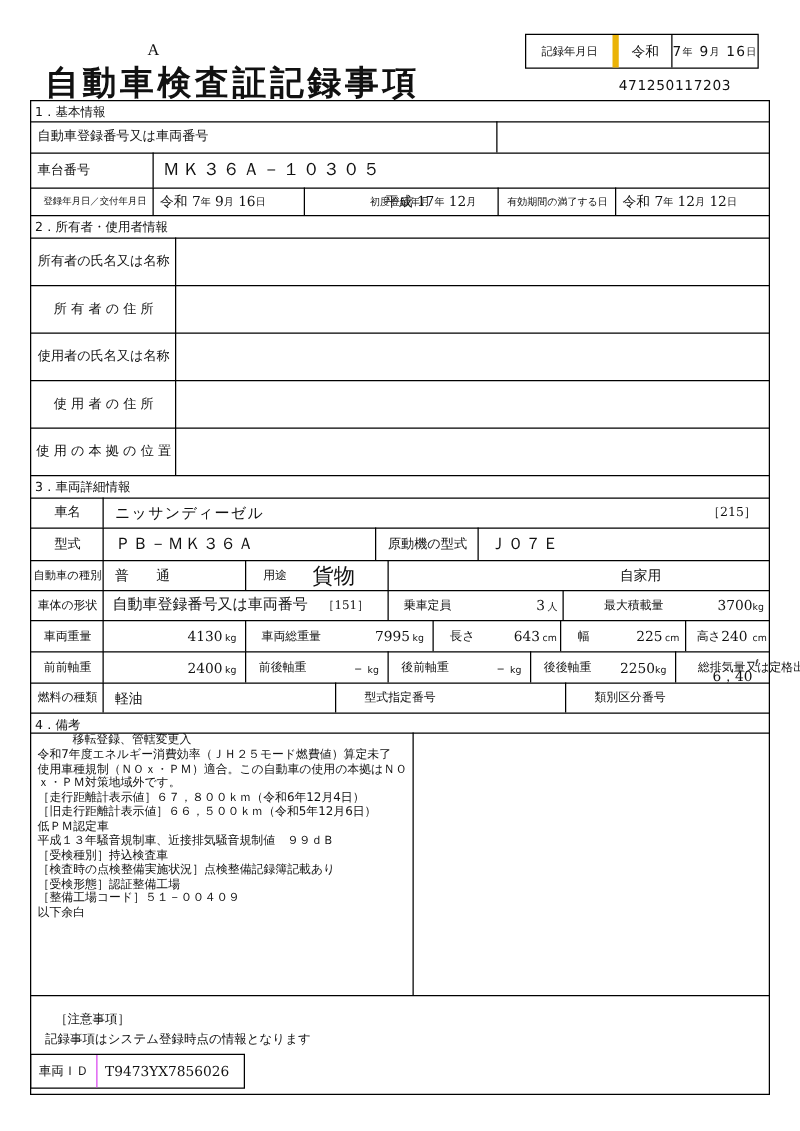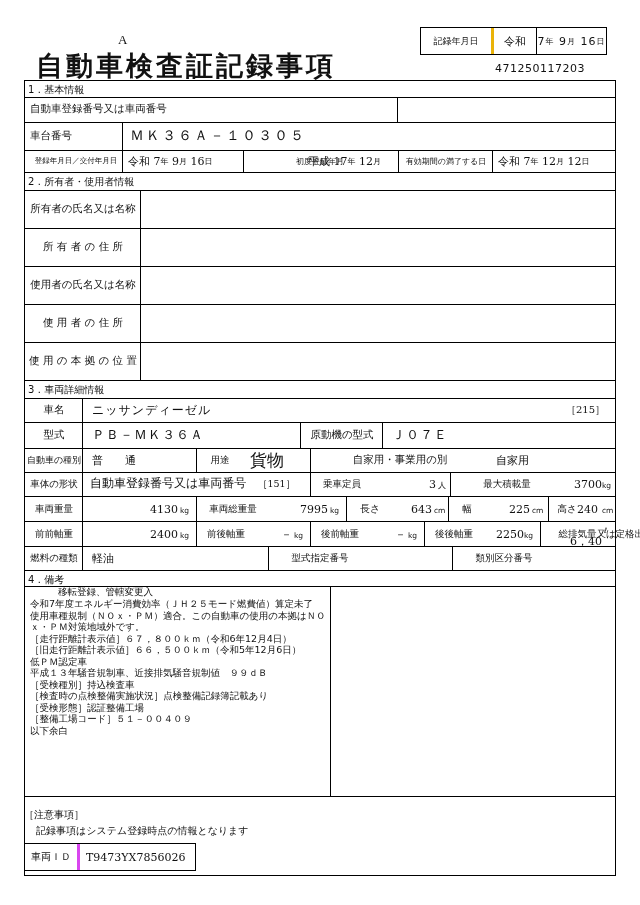--- a/index.html
+++ b/index.html
@@ -10,21 +10,21 @@
   }
   .page{position:absolute;left:0;top:0;width:640px;height:905px;background:#fff;}
 
   
   .mark-a{position:absolute;left:118px;top:32px;font-size:13px;font-family:"Liberation Serif",serif;}
   .doc-title{
     position:absolute;left:36px;top:48px;font-size:27px;letter-spacing:3px;
     font-family:"DejaVu Serif","Liberation Serif",serif;font-weight:700;white-space:nowrap;
   }
   .rec-box{position:absolute;left:420px;top:27px;width:185px;height:26px;border:1px solid #000;display:flex;}
-  .rec-label{width:70px;display:flex;align-items:center;justify-content:center;font-size:9px;border-right:3px solid #eab308;}
+  .rec-label{width:70px;display:flex;align-items:center;justify-content:center;font-size:9px;border-right:5px solid #eab308;}
   .rec-era{width:42px;display:flex;align-items:center;justify-content:center;font-size:11px;border-right:1px solid #000;}
   .rec-date{flex:1;display:flex;align-items:center;justify-content:center;font-size:11px;letter-spacing:1px;}
   .rec-date span.u{font-size:8px;}
   .doc-no{position:absolute;left:495px;top:62px;font-size:11px;letter-spacing:.5px;}
 
   
   .frame{position:absolute;border:1px solid #000;box-sizing:border-box;}
   .sect{position:absolute;font-size:10px;}
   .cellline{position:absolute;background:#000;}
 
@@ -33,25 +33,25 @@
   .val-lg{font-size:14px;letter-spacing:2px;}
   .unit{font-size:8px;}
   .ctr{justify-content:center;}
   .rgt{justify-content:flex-end;}
 
   
   .remarks{position:absolute;left:30px;top:586px;width:580px;}
   .remarks-line{font-size:9.5px;line-height:11.5px;white-space:pre;font-family:"DejaVu Sans","Liberation Sans",sans-serif;}
   .remarks-head{font-size:9.5px;line-height:12px;}
 
-  .notice{position:absolute;left:24px;top:808px;font-size:10px;}
+  .notice{position:absolute;left:24px;top:808px;font-size:10px;padding-left:20px;}
   .notice2{position:absolute;left:36px;top:824px;font-size:10px;}
 
   .idbox{position:absolute;left:24px;top:843px;width:170px;height:26px;border:1px solid #000;display:flex;}
-  .idlabel{width:52px;display:flex;align-items:center;justify-content:center;font-size:10px;border-right:3px solid #d946ef;}
+  .idlabel{width:52px;display:flex;align-items:center;justify-content:center;font-size:10px;border-right:1px solid #d946ef;}
   .idval{flex:1;display:flex;align-items:center;padding-left:6px;font-size:11px;font-family:"DejaVu Serif","Liberation Serif",serif;}
 </style>
 </head>
 <body>
 
 <div class="page">
 
   <div class="mark-a">A</div>
   <div class="doc-title">自動車検査証記録事項</div>
 
@@ -154,21 +154,20 @@
   <div class="val" style="left:392px;top:424px;width:180px;height:21px;font-size:13px;letter-spacing:1px;">Ｊ０７Ｅ</div>
 
   <div class="cellline" style="left:24px;top:472px;width:592px;height:1px;"></div>
   <div class="cellline" style="left:82px;top:448px;width:1px;height:24px;"></div>
   <div class="cellline" style="left:196px;top:448px;width:1px;height:24px;"></div>
   <div class="cellline" style="left:310px;top:448px;width:1px;height:24px;"></div>
   <div class="lbl ctr" style="left:26px;top:451px;width:56px;height:18px;font-size:9px;">自動車の種別</div>
   <div class="val" style="left:92px;top:451px;width:100px;height:18px;font-size:11px;">普　　通</div>
   <div class="lbl ctr" style="left:198px;top:451px;width:44px;height:18px;font-size:9.5px;">用途</div>
   <div class="val" style="left:250px;top:451px;width:58px;height:18px;font-size:17px;">貨物</div>
-  <div class="lbl ctr" style="left:312px;top:451px;width:176px;height:18px;font-size:10.5px;">自家用・事業用の別</div>
   <div class="val" style="left:496px;top:451px;width:110px;height:18px;font-size:11px;">自家用</div>
 
   <div class="cellline" style="left:24px;top:496px;width:592px;height:1px;"></div>
   <div class="cellline" style="left:82px;top:472px;width:1px;height:24px;"></div>
   <div class="cellline" style="left:310px;top:472px;width:1px;height:24px;"></div>
   <div class="cellline" style="left:450px;top:472px;width:1px;height:24px;"></div>
   <div class="lbl ctr" style="left:26px;top:475px;width:56px;height:18px;font-size:9.5px;">車体の形状</div>
   <div class="val" style="left:90px;top:474px;width:180px;height:19px;font-size:12px;">自動車登録番号又は車両番号</div>
   <div class="val" style="left:258px;top:476px;width:48px;height:17px;font-size:9.5px;">［151］</div>
   <div class="lbl ctr" style="left:312px;top:475px;width:60px;height:18px;font-size:9.5px;">乗車定員</div>

